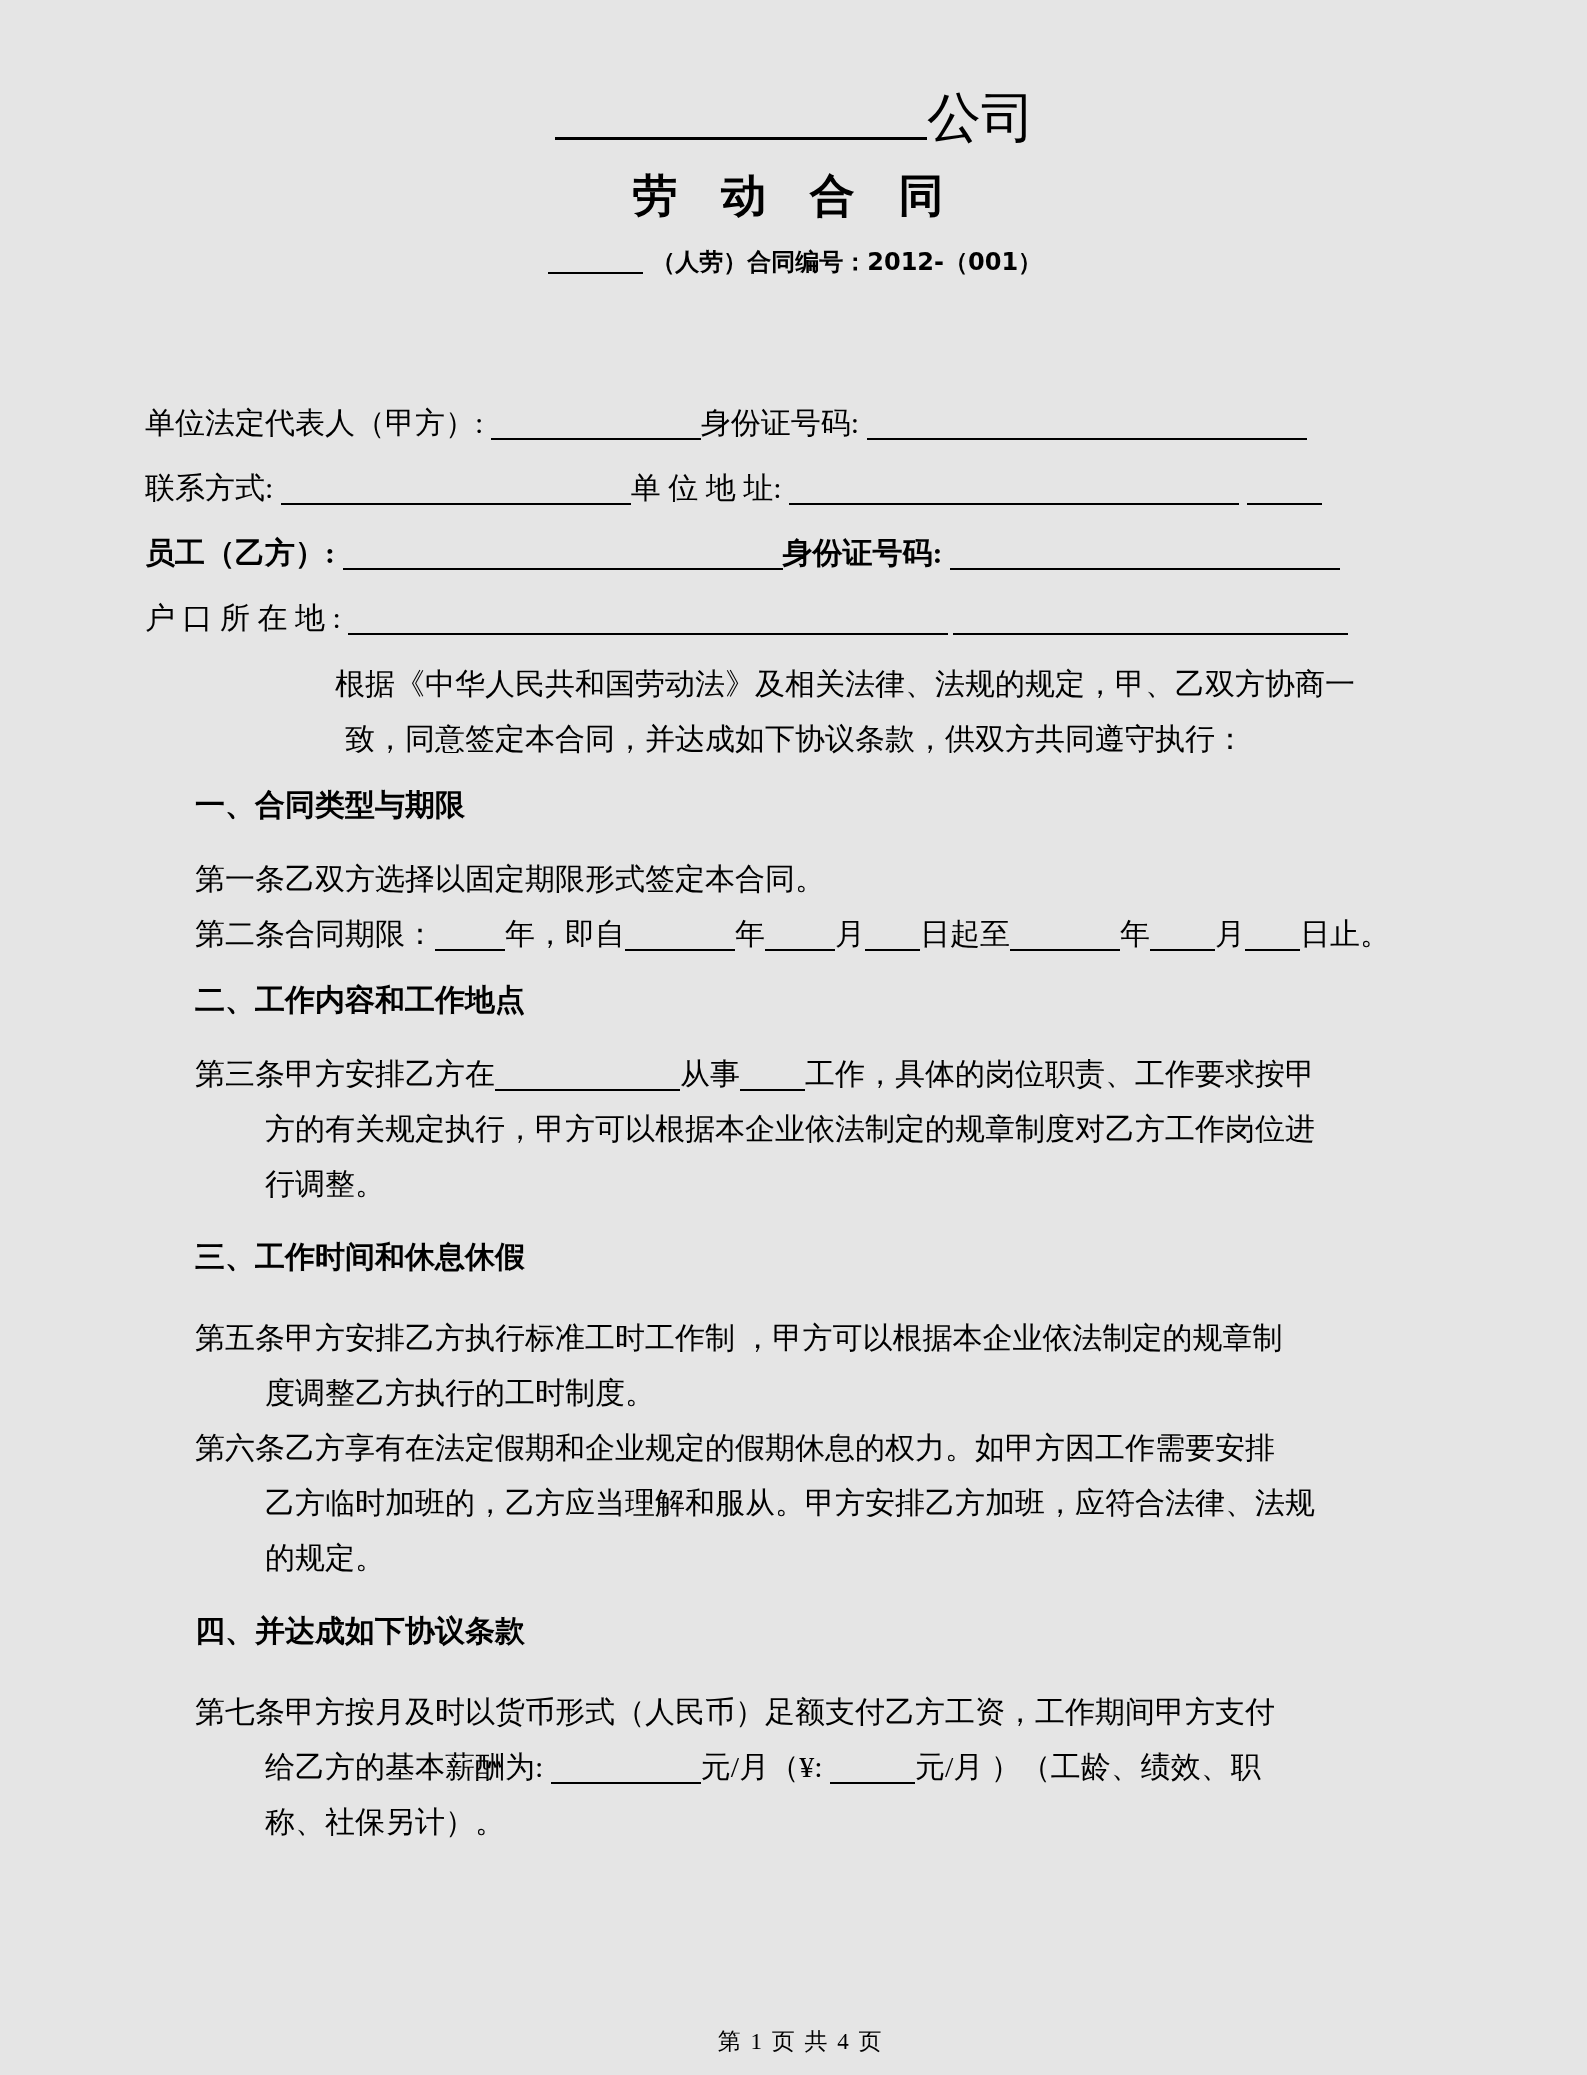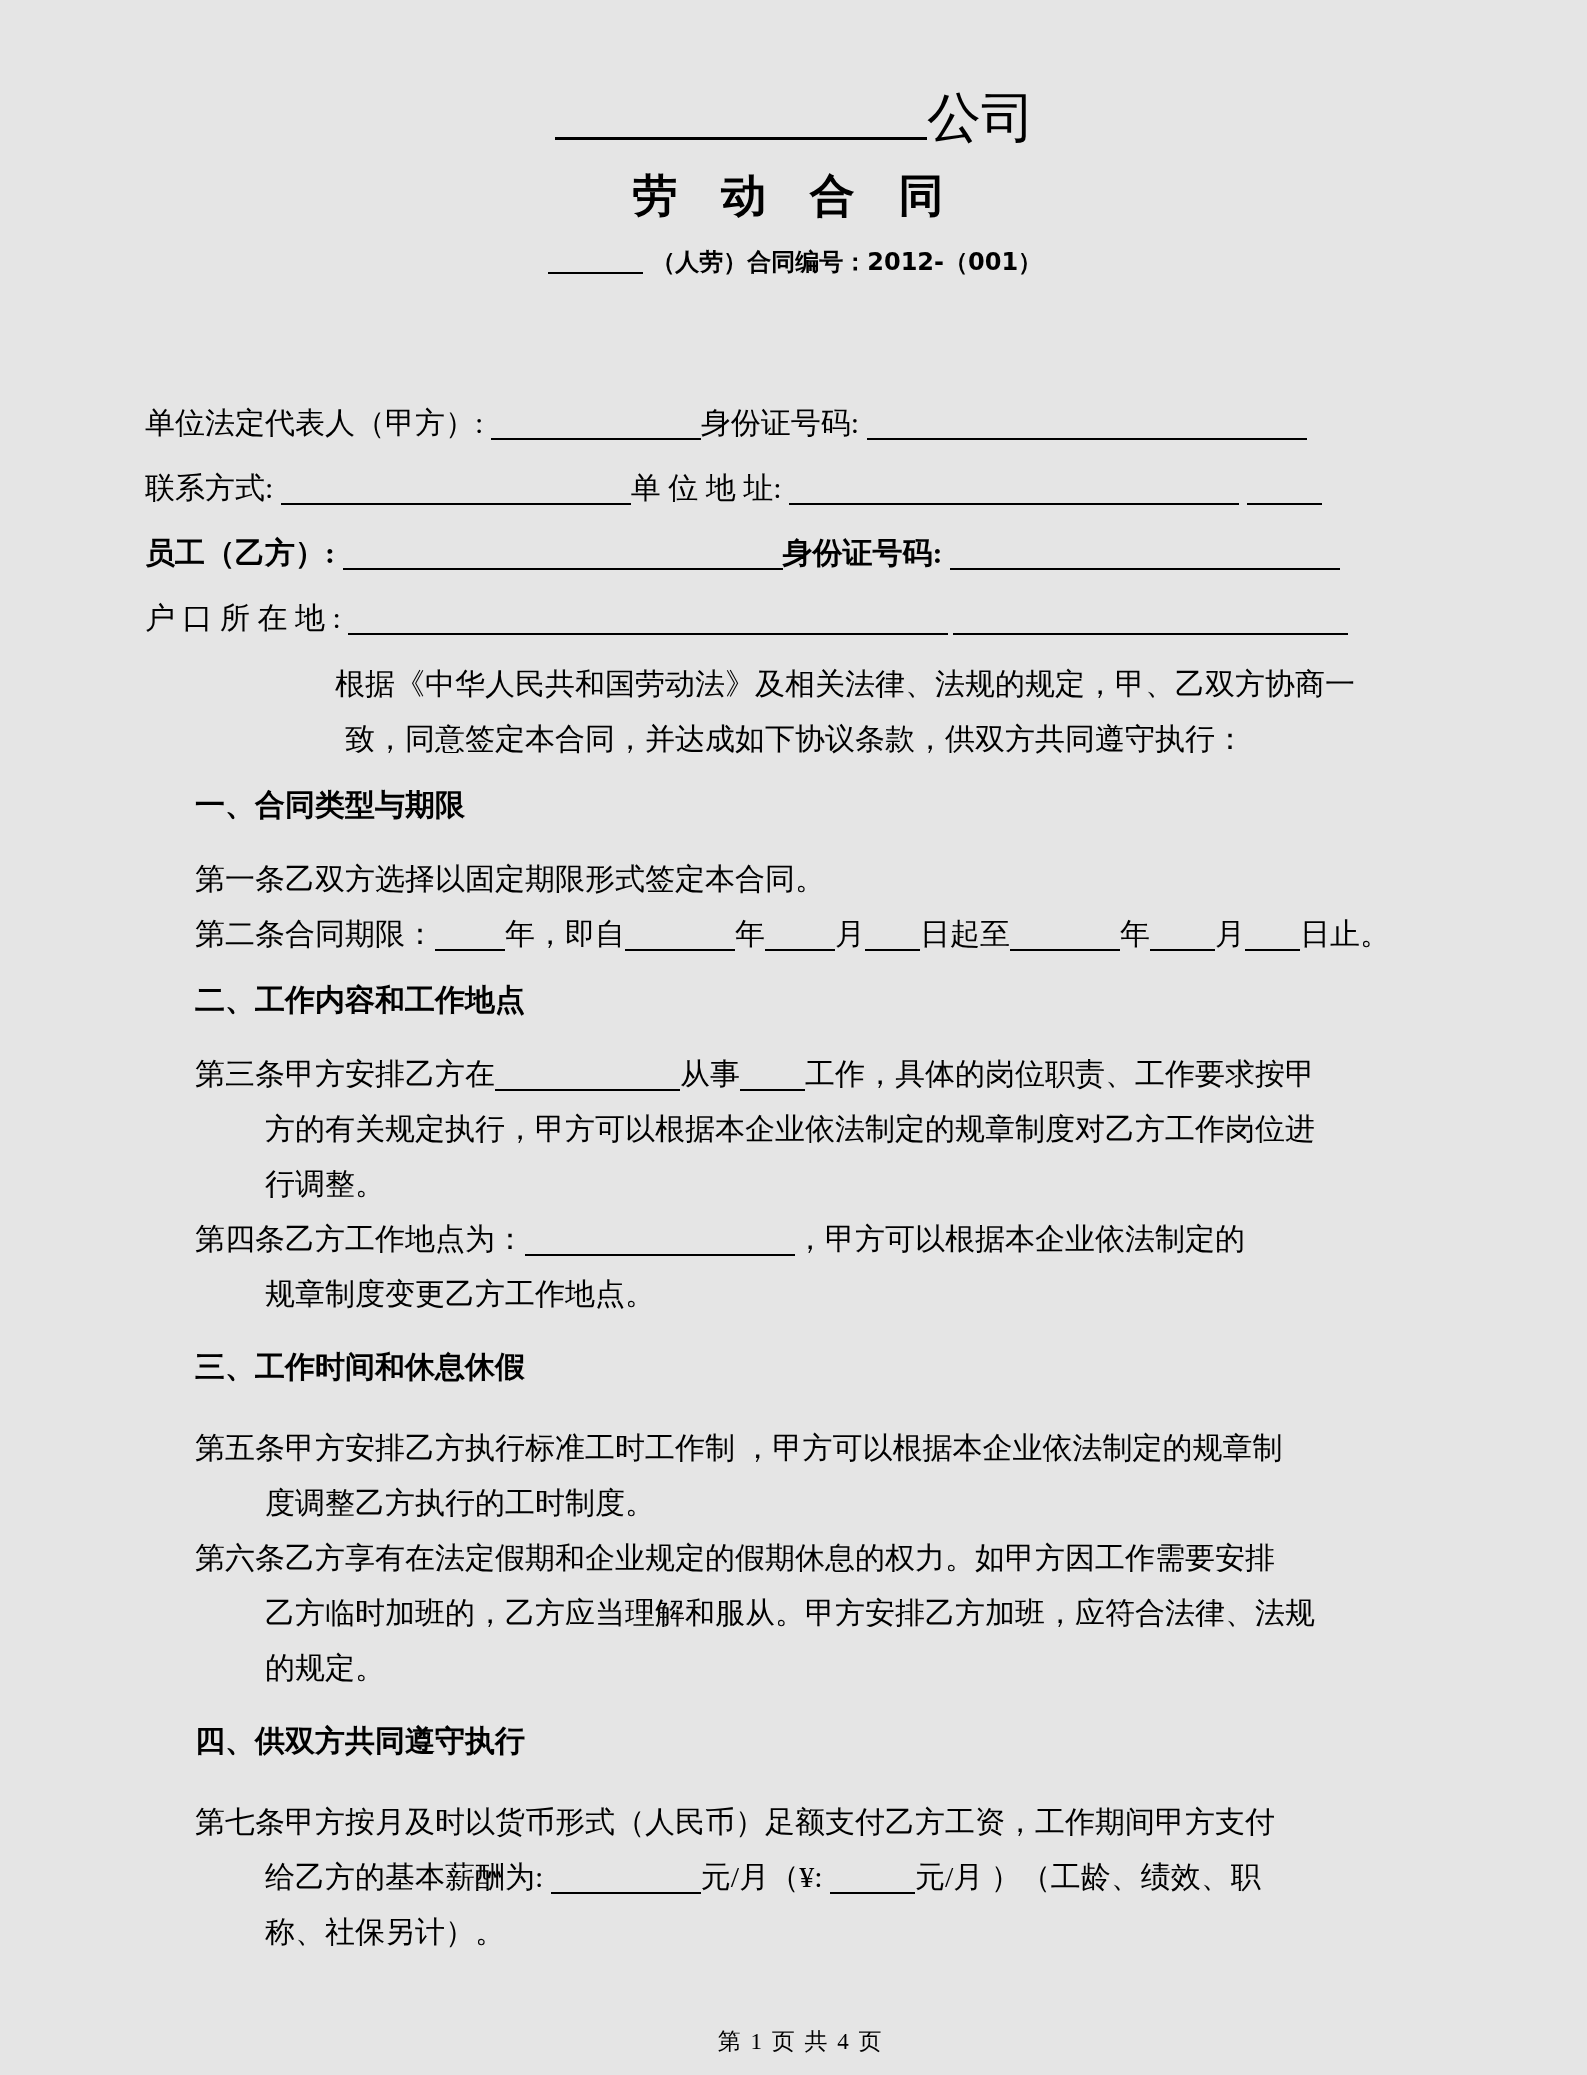--- a/index.html
+++ b/index.html
@@ -124,45 +124,39 @@
     <div class="heading">二、工作内容和工作地点</div>
 
     <div class="bodytext">
       <div class="doc-line l1">
         <span class="clause-no">第三条</span><span>甲方安排乙方在</span><span class="blank" style="width:185px"></span><span>从事</span><span class="blank" style="width:65px"></span><span>工作，具体的岗位职责、工作要求按甲</span>
       </div>
       <div class="doc-line l2">方的有关规定执行，甲方可以根据本企业依法制定的规章制度对乙方工作岗位进</div>
       <div class="doc-line l2">行调整。</div>
     </div>
 
-    <div class="bodytext">
-      <div class="doc-line l1">
-        <span class="clause-no">第四条</span><span>乙方工作地点为：</span><span class="blank" style="width:270px"></span><span>，甲方可以根据本企业依法制定的</span>
-      </div>
-      <div class="doc-line l2">规章制度变更乙方工作地点。</div>
-    </div>
 
     <div class="heading spaced">三、工作时间和休息休假</div>
 
     <div class="bodytext">
       <div class="doc-line l1">
         <span class="clause-no">第五条</span><span>甲方安排乙方执行标准工时工作制 ，甲方可以根据本企业依法制定的规章制</span>
       </div>
       <div class="doc-line l2">度调整乙方执行的工时制度。</div>
     </div>
 
     <div class="bodytext">
       <div class="doc-line l1">
         <span class="clause-no">第六条</span><span>乙方享有在法定假期和企业规定的假期休息的权力。如甲方因工作需要安排</span>
       </div>
       <div class="doc-line l2">乙方临时加班的，乙方应当理解和服从。甲方安排乙方加班，应符合法律、法规</div>
       <div class="doc-line l2">的规定。</div>
     </div>
 
-    <div class="heading spaced">四、供双方共同遵守执行</div>
+    <div class="heading spaced">四、并达成如下协议条款</div>
 
     <div class="bodytext">
       <div class="doc-line l1">
         <span class="clause-no">第七条</span><span>甲方按月及时以货币形式（人民币）足额支付乙方工资，工作期间甲方支付</span>
       </div>
       <div class="doc-line l2">
         <span>给乙方的基本薪酬为: </span><span class="blank" style="width:150px"></span><span>元/月（¥: </span><span class="blank" style="width:85px"></span><span>元/月 ）（工龄、绩效、职</span>
       </div>
       <div class="doc-line l2">称、社保另计）。</div>
     </div>

